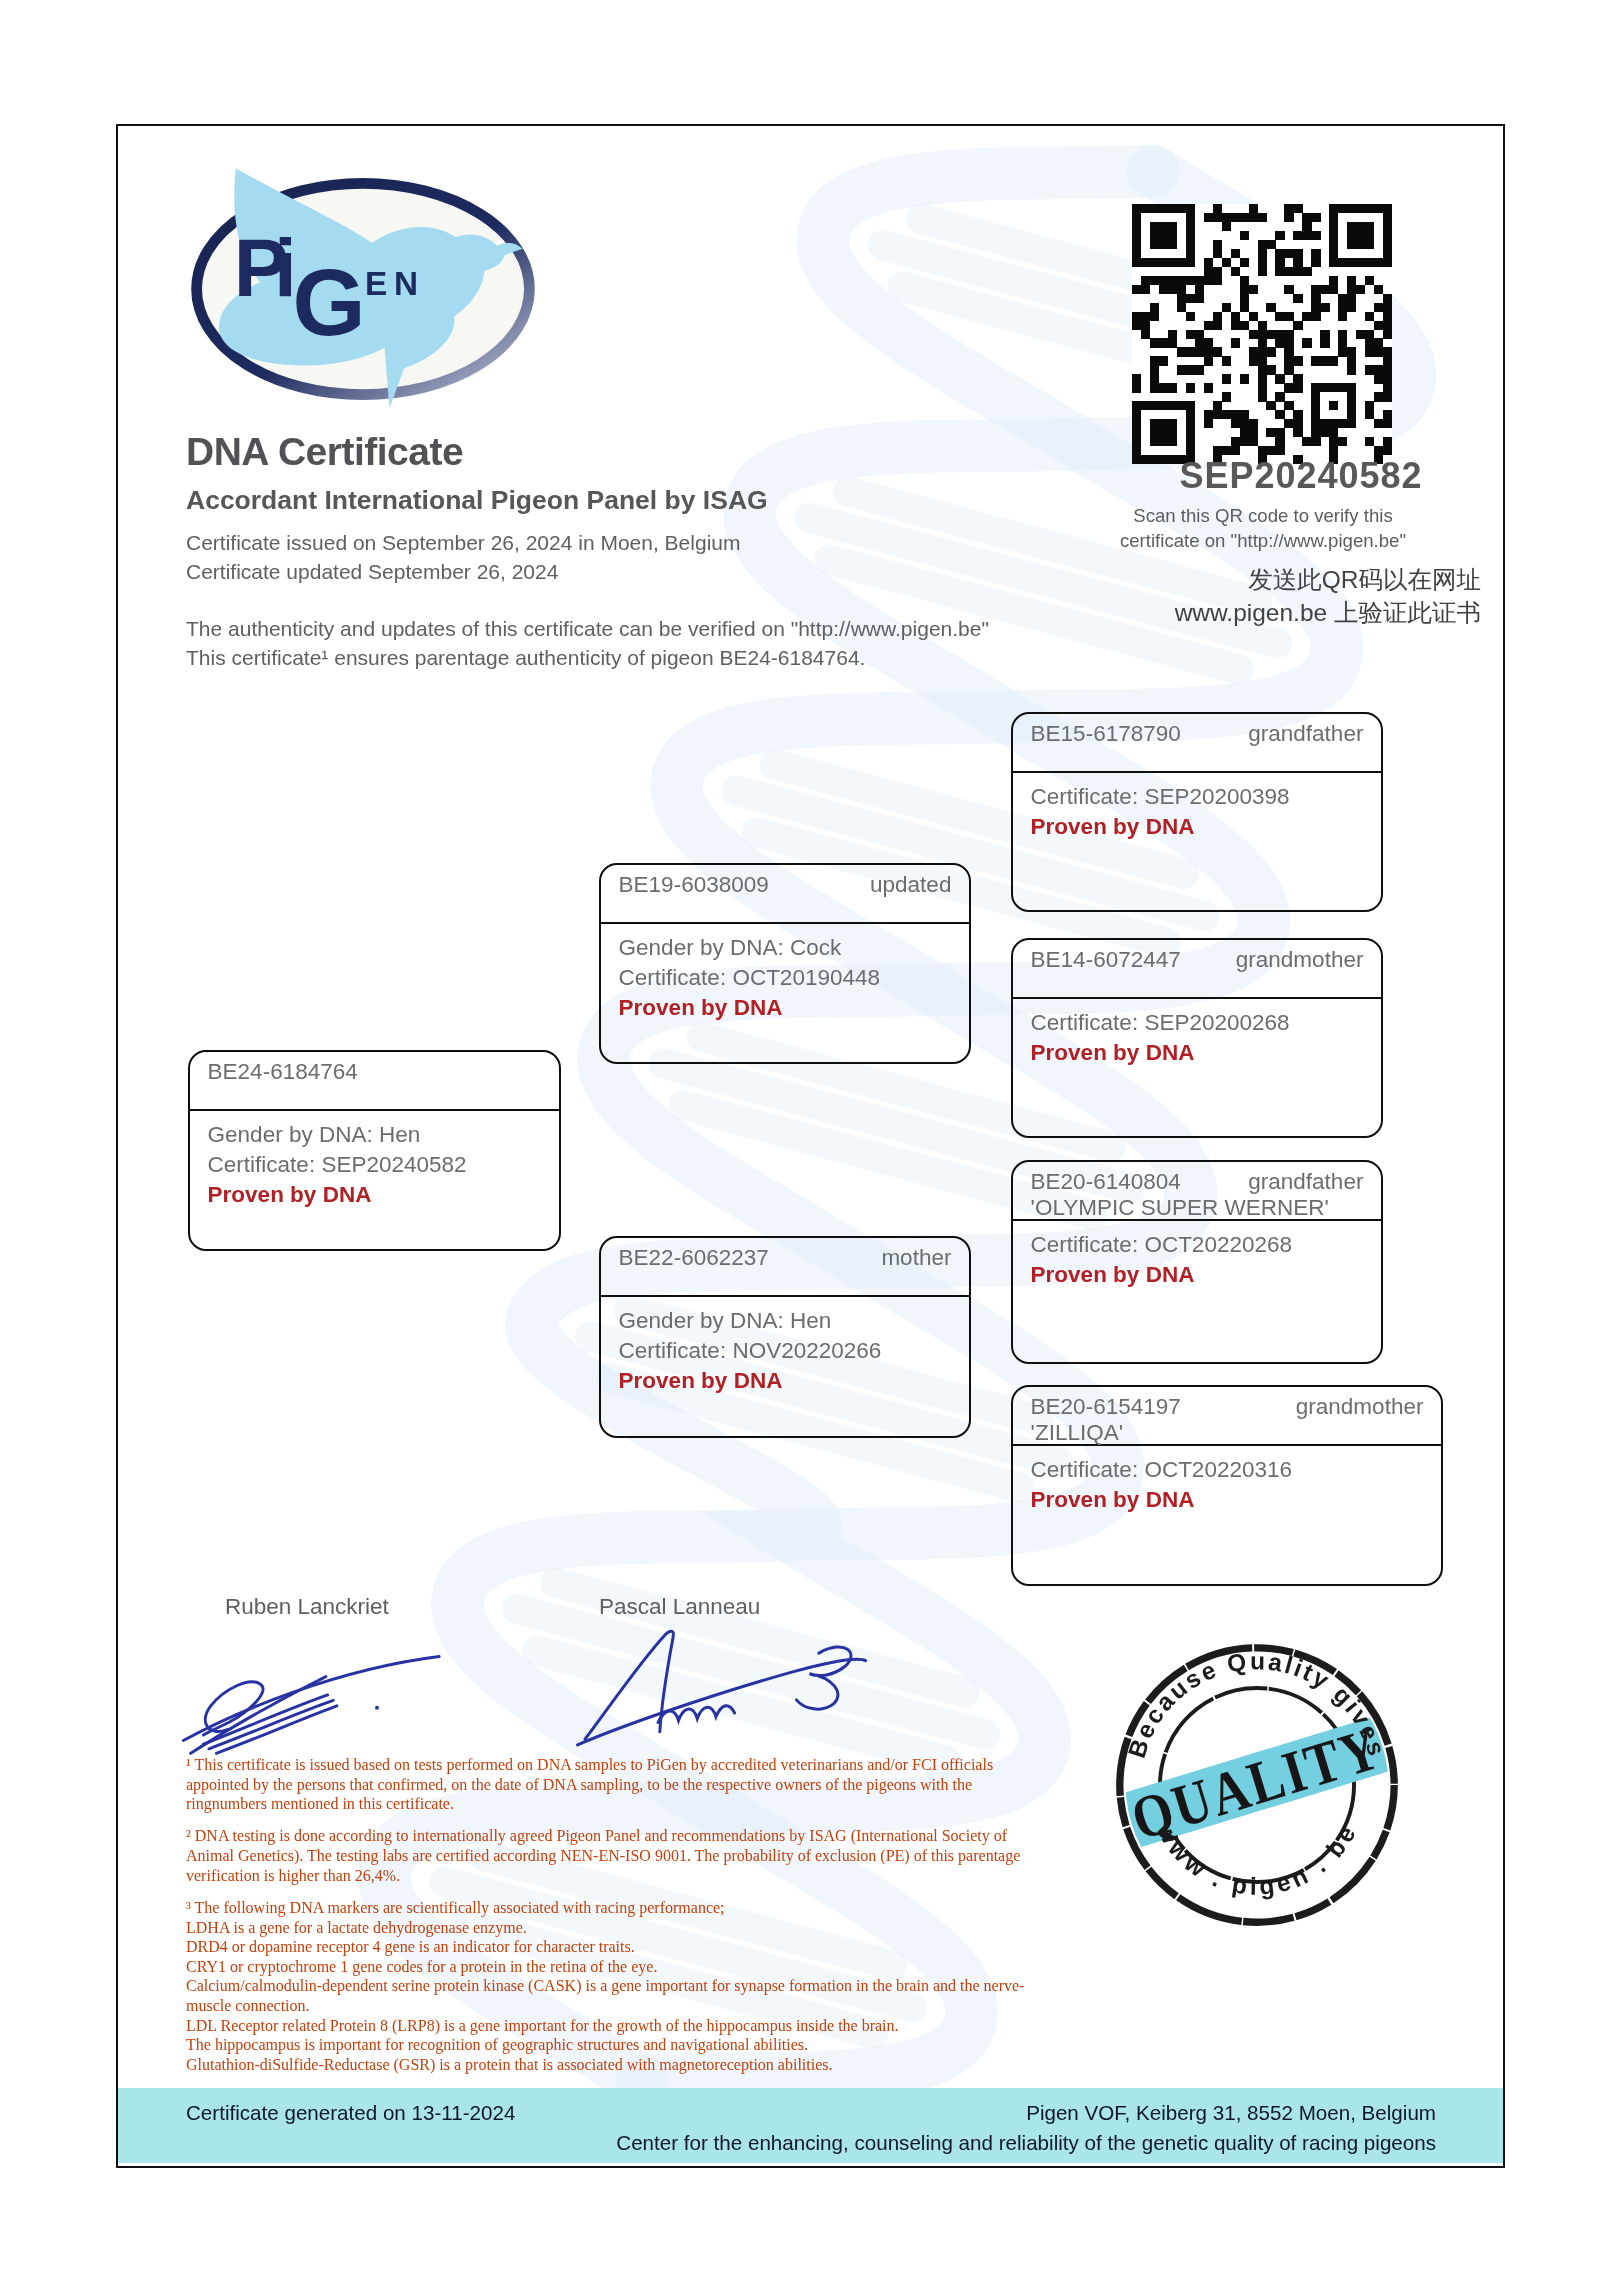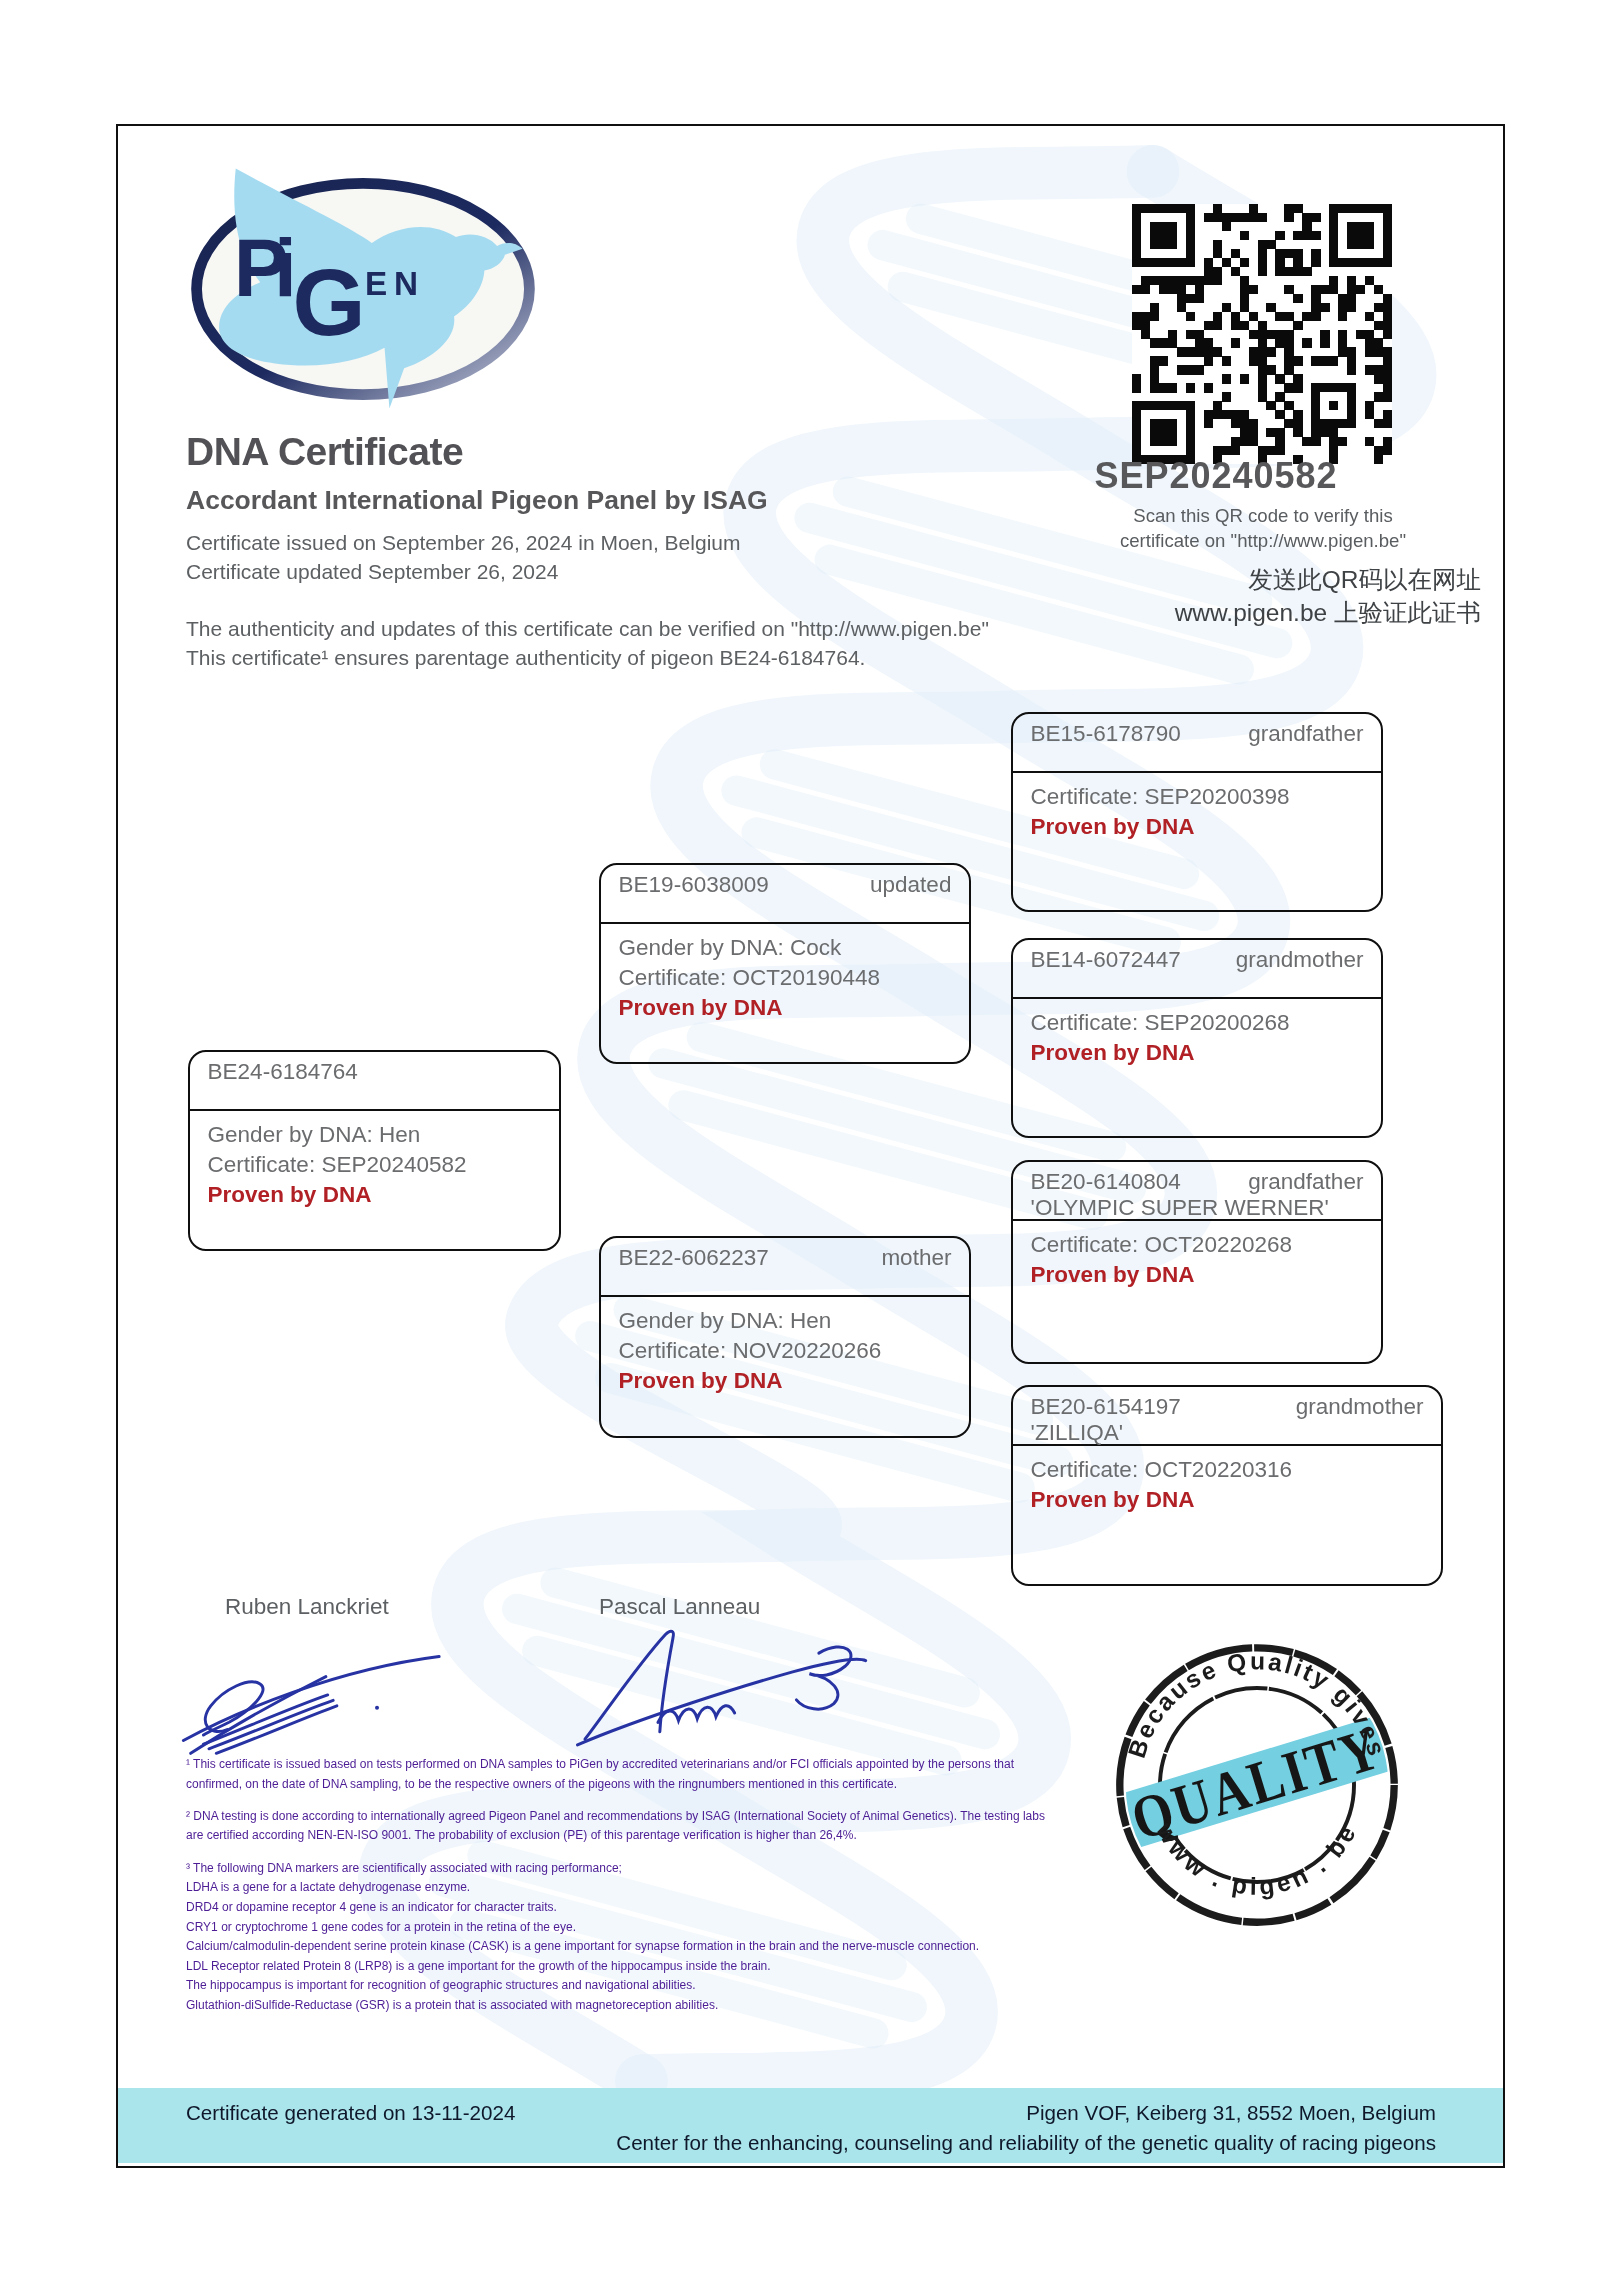--- a/index.html
+++ b/index.html
@@ -17,21 +17,21 @@
 
   
   .title    { position:absolute; left:68px; top:304px; font-size:39px; font-weight:bold; color:#525256; letter-spacing:-0.5px; z-index:2; }
   .subtitle { position:absolute; left:68px; top:359px; font-size:26.5px; font-weight:bold; color:#57575a; z-index:2; }
   .issueblk { position:absolute; left:68px; top:402px; font-size:21px; color:#5d6063; line-height:29px; z-index:2; }
   .verifyblk{ position:absolute; left:68px; top:488px; font-size:21px; color:#5d6063; line-height:29px; z-index:2; }
 
   
   .qrwrap  { position:absolute; left:1014px; top:78px; width:260px; height:260px; background:#fff; z-index:2; }
   .qrwrap svg { width:100%; height:100%; display:block; }
-  .qrlabel { position:absolute; left:880px; top:329px; width:436px; text-align:center;
+  .qrlabel { position:absolute; left:965px; top:329px; width:436px; text-align:center;
              font-size:36px; font-weight:bold; color:#58585a; letter-spacing:1px; z-index:2; }
   .qrcap   { position:absolute; left:927px; top:378px; width:436px; text-align:center;
              font-size:18.6px; color:#5a5d60; line-height:24.5px; z-index:2; }
   .qrzh    { position:absolute; left:927px; top:437px; width:436px; text-align:right;
              font-size:24.5px; color:#3f4245; line-height:33px; z-index:2; }
 
   
   .pbox { position:absolute; border:2.5px solid #0f0f0f; border-radius:18px; background:transparent; z-index:2; }
   .pbox .hdr { height:59px; padding:6.9px 17.6px 0 17.6px; border-bottom:2.5px solid #0f0f0f; }
   .pbox .ring { float:left; font-size:22.5px; color:#6b6c6e; }
@@ -52,22 +52,22 @@
   .sig-l-name { left:107px; top:1468px; }
   .sig-r-name { left:481px; top:1468px; }
   .sigsvg { position:absolute; z-index:2; }
   .sig-l { left:44px;  top:1494px; width:304px; height:137px; }
   .sig-r { left:443px; top:1486px; width:323px; height:145px; }
 
   
   .stamp { position:absolute; left:992px; top:1512px; width:294px; height:294px; z-index:2; }
 
   
-  .footnotes { position:absolute; left:68px; top:1629px; width:870px; font-size:12px;
-               line-height:19.6px; color:#4c1d95; z-index:2; }
+  .footnotes { position:absolute; left:68px; top:1629px; width:870px; font-size:16px;
+               line-height:19.6px; color:#c2410c; z-index:2;font-family:Liberation Serif, serif; }
   .footnotes p { margin-bottom:12.7px; }
   .fn-line { display:block; }
 
   
   .footer { position:absolute; left:0; top:1962px; width:100%; height:75px; background:#a9e5eb;
             z-index:3; color:#0f172a; font-size:20.6px; }
   .footer .row1 { display:flex; justify-content:space-between; padding:12.7px 67px 0 68px; }
   .footer .row2 { text-align:right; padding:5.9px 67px 0 68px; }
 </style>
 </head>

